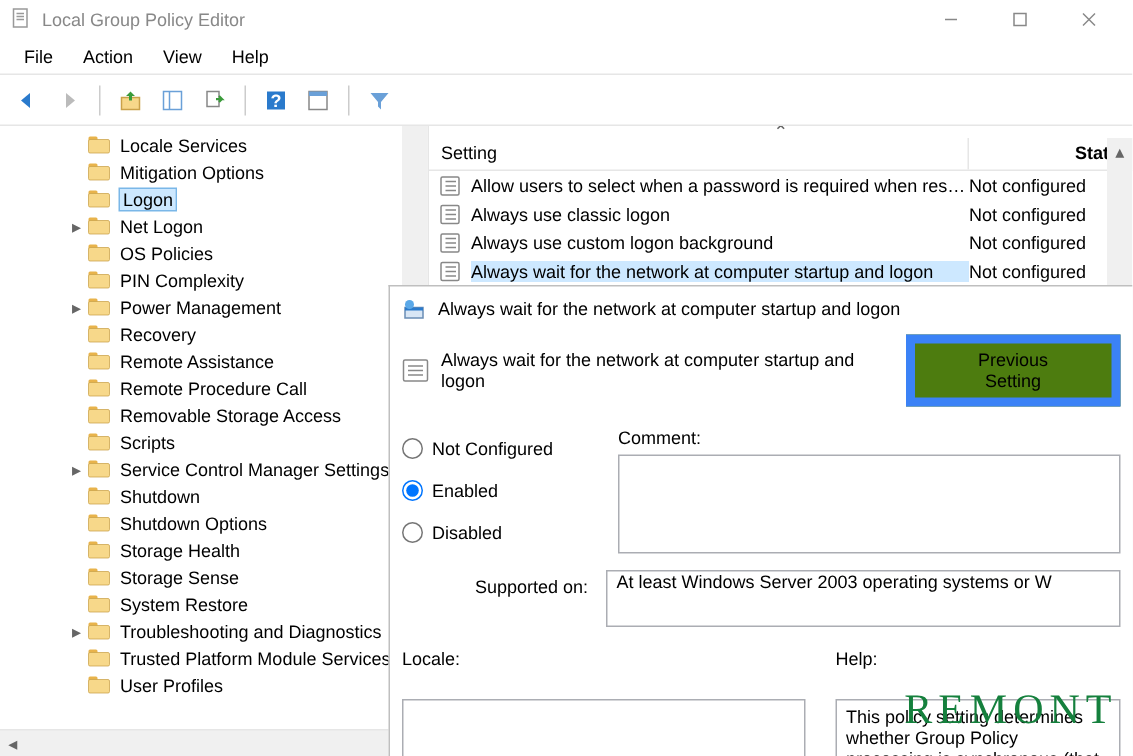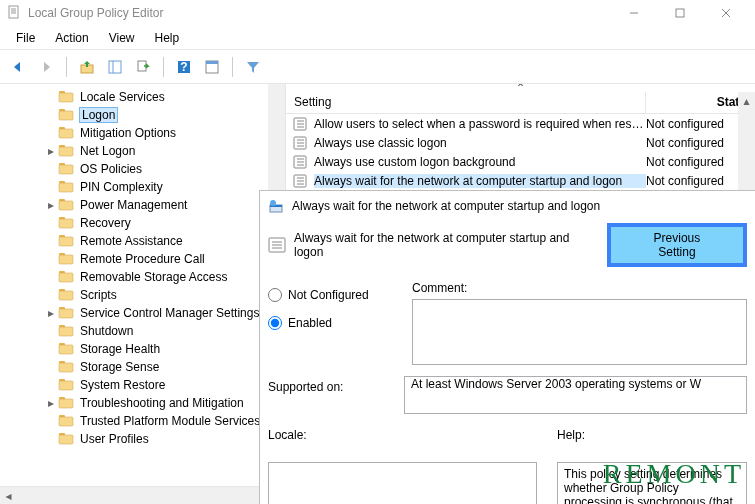--- a/index.html
+++ b/index.html
@@ -54,30 +54,30 @@
 .list-vscroll { position: absolute; right: 0; top: 8px; bottom: 0; width: 17px; background: #f0f0f0; }
 .list-vscroll .up, .list-vscroll .down { height: 17px; display: flex; align-items: center; justify-content: center; color: #666; }
 
 
 .dialog { position: absolute; left: 259px; top: 190px; right: 0; bottom: 0; background: #fff; border-top: 1px solid #bfbfbf; border-left: 1px solid #bfbfbf; overflow: hidden; }
 .dialog .dlg-title { display: flex; align-items: center; height: 30px; padding: 0 8px; }
 .dialog .dlg-title .dlg-icon { width: 16px; height: 16px; margin-right: 8px; }
 .dialog .dlg-row2 { display: flex; align-items: center; padding: 2px 8px; gap: 8px; }
 .dialog .dlg-row2 .dlg-icon2 { width: 18px; height: 18px; }
 .dialog .dlg-row2 .spacer { flex: 1; }
-.dialog .prev-btn { border: 4px solid #3b82f6; background: #7dd3fc; padding: 4px 24px; cursor: default; }
+.dialog .prev-btn { border: 6px solid #3b82f6; background: #4d7c0f; padding: 4px 24px; cursor: default; }
 .dialog .body { display: flex; padding: 12px 8px 0 8px; gap: 20px; }
 .dialog .radios { width: 124px; }
 .dialog .radio-opt { display: flex; align-items: center; height: 28px; gap: 6px; }
 .dialog .radio-opt input { width: 14px; height: 14px; }
 .dialog .comment-area { flex: 1; }
 .dialog .comment-area .comment-label { margin-bottom: 4px; }
 .dialog .comment-area textarea, .dialog .supported-box input { width: 100%; border: 1px solid #abadb3; resize: none; font-family: inherit; font-size: 12px; padding: 4px; }
 .dialog .supported { display: flex; align-items: flex-start; padding: 8px 8px 0 8px; gap: 12px; }
-.dialog .supported .sup-label { width: 124px; padding-top: 4px; }
+.dialog .supported .sup-label { width: 124px; text-align: right; padding-top: 4px; }
 .dialog .supported .sup-box { flex: 1; }
 .dialog .supported .sup-box .sup-text { border: 1px solid #abadb3; padding: 0 6px; height: 38px; background: #fff; white-space: nowrap; overflow: hidden; }
 .dialog .lower { display: flex; padding: 14px 8px 0 8px; gap: 20px; }
 .dialog .lower .options-col { flex: 1; }
 .dialog .lower .help-col { width: 190px; }
 .dialog .lower .section-label { margin-bottom: 6px; }
 .dialog .lower .options-box { border: 1px solid #abadb3; height: 70px; margin-top: 20px; }
 .dialog .lower .help-box { border: 1px solid #abadb3; height: 62px; padding: 4px 6px; font-size: 12px; line-height: 14px; overflow: hidden; margin-top: 20px; }
 
 
@@ -182,37 +182,37 @@
   <div class="tree-pane">
     <div class="tree-inner" id="tree-inner">
         <div class="tree-row">
           <span class="expander none">▸</span>
           <span class="folder-icon"><svg class="folder-svg" width="16" height="16" viewBox="0 0 16 16">
               <rect class="tab" x="1" y="3" width="6" height="3" rx="1"></rect>
               <rect class="body" x="1" y="5" width="14" height="9" rx="1" stroke="#caa24a" stroke-width="0.5"></rect>
             </svg></span>
           <span class="label-span">Locale Services</span>
         </div>
+        <div class="tree-row">
+          <span class="expander none">▸</span>
+          <span class="folder-icon"><svg class="folder-svg" width="16" height="16" viewBox="0 0 16 16">
+              <rect class="tab" x="1" y="3" width="6" height="3" rx="1"></rect>
+              <rect class="body" x="1" y="5" width="14" height="9" rx="1" stroke="#caa24a" stroke-width="0.5"></rect>
+            </svg></span>
+          <span class="label-span">Mitigation Options</span>
+        </div>
         <div class="tree-row selected">
           <span class="expander none">▸</span>
           <span class="folder-icon"><svg class="folder-svg" width="16" height="16" viewBox="0 0 16 16">
               <rect class="tab" x="1" y="3" width="6" height="3" rx="1"></rect>
               <rect class="body" x="1" y="5" width="14" height="9" rx="1" stroke="#caa24a" stroke-width="0.5"></rect>
             </svg></span>
           <span class="label-span">Logon</span>
         </div>
         <div class="tree-row">
-          <span class="expander none">▸</span>
-          <span class="folder-icon"><svg class="folder-svg" width="16" height="16" viewBox="0 0 16 16">
-              <rect class="tab" x="1" y="3" width="6" height="3" rx="1"></rect>
-              <rect class="body" x="1" y="5" width="14" height="9" rx="1" stroke="#caa24a" stroke-width="0.5"></rect>
-            </svg></span>
-          <span class="label-span">Mitigation Options</span>
-        </div>
-        <div class="tree-row">
           <span class="expander">▸</span>
           <span class="folder-icon"><svg class="folder-svg" width="16" height="16" viewBox="0 0 16 16">
               <rect class="tab" x="1" y="3" width="6" height="3" rx="1"></rect>
               <rect class="body" x="1" y="5" width="14" height="9" rx="1" stroke="#caa24a" stroke-width="0.5"></rect>
             </svg></span>
           <span class="label-span">Net Logon</span>
         </div>
         <div class="tree-row">
           <span class="expander none">▸</span>
           <span class="folder-icon"><svg class="folder-svg" width="16" height="16" viewBox="0 0 16 16">
@@ -292,20 +292,28 @@
               <rect class="body" x="1" y="5" width="14" height="9" rx="1" stroke="#caa24a" stroke-width="0.5"></rect>
             </svg></span>
           <span class="label-span">Shutdown</span>
         </div>
         <div class="tree-row">
           <span class="expander none">▸</span>
           <span class="folder-icon"><svg class="folder-svg" width="16" height="16" viewBox="0 0 16 16">
               <rect class="tab" x="1" y="3" width="6" height="3" rx="1"></rect>
               <rect class="body" x="1" y="5" width="14" height="9" rx="1" stroke="#caa24a" stroke-width="0.5"></rect>
             </svg></span>
+          <span class="label-span">Shutdown Options</span>
+        </div>
+        <div class="tree-row">
+          <span class="expander none">▸</span>
+          <span class="folder-icon"><svg class="folder-svg" width="16" height="16" viewBox="0 0 16 16">
+              <rect class="tab" x="1" y="3" width="6" height="3" rx="1"></rect>
+              <rect class="body" x="1" y="5" width="14" height="9" rx="1" stroke="#caa24a" stroke-width="0.5"></rect>
+            </svg></span>
           <span class="label-span">Storage Health</span>
         </div>
         <div class="tree-row">
           <span class="expander none">▸</span>
           <span class="folder-icon"><svg class="folder-svg" width="16" height="16" viewBox="0 0 16 16">
               <rect class="tab" x="1" y="3" width="6" height="3" rx="1"></rect>
               <rect class="body" x="1" y="5" width="14" height="9" rx="1" stroke="#caa24a" stroke-width="0.5"></rect>
             </svg></span>
           <span class="label-span">Storage Sense</span>
         </div>
@@ -316,21 +324,21 @@
               <rect class="body" x="1" y="5" width="14" height="9" rx="1" stroke="#caa24a" stroke-width="0.5"></rect>
             </svg></span>
           <span class="label-span">System Restore</span>
         </div>
         <div class="tree-row">
           <span class="expander">▸</span>
           <span class="folder-icon"><svg class="folder-svg" width="16" height="16" viewBox="0 0 16 16">
               <rect class="tab" x="1" y="3" width="6" height="3" rx="1"></rect>
               <rect class="body" x="1" y="5" width="14" height="9" rx="1" stroke="#caa24a" stroke-width="0.5"></rect>
             </svg></span>
-          <span class="label-span">Troubleshooting and Mitigation</span>
+          <span class="label-span">Troubleshooting and Diagnostics</span>
         </div>
         <div class="tree-row">
           <span class="expander none">▸</span>
           <span class="folder-icon"><svg class="folder-svg" width="16" height="16" viewBox="0 0 16 16">
               <rect class="tab" x="1" y="3" width="6" height="3" rx="1"></rect>
               <rect class="body" x="1" y="5" width="14" height="9" rx="1" stroke="#caa24a" stroke-width="0.5"></rect>
             </svg></span>
           <span class="label-span">Trusted Platform Module Services</span>
         </div>
         <div class="tree-row">
@@ -454,20 +462,24 @@
   <div class="body">
     <div class="radios">
       <label class="radio-opt">
         <input type="radio" name="state" style="">
         <span>Not Configured</span>
       </label>
       <label class="radio-opt">
         <input type="radio" name="state" checked="" style="">
         <span>Enabled</span>
       </label>
+      <label class="radio-opt">
+        <input type="radio" name="state" style="">
+        <span>Disabled</span>
+      </label>
     </div>
     <div class="comment-area">
       <div class="comment-label">Comment:</div>
       <textarea rows="4" style=""></textarea>
     </div>
   </div>
 
   <div class="supported">
     <div class="sup-label">Supported on:</div>
     <div class="sup-box">

